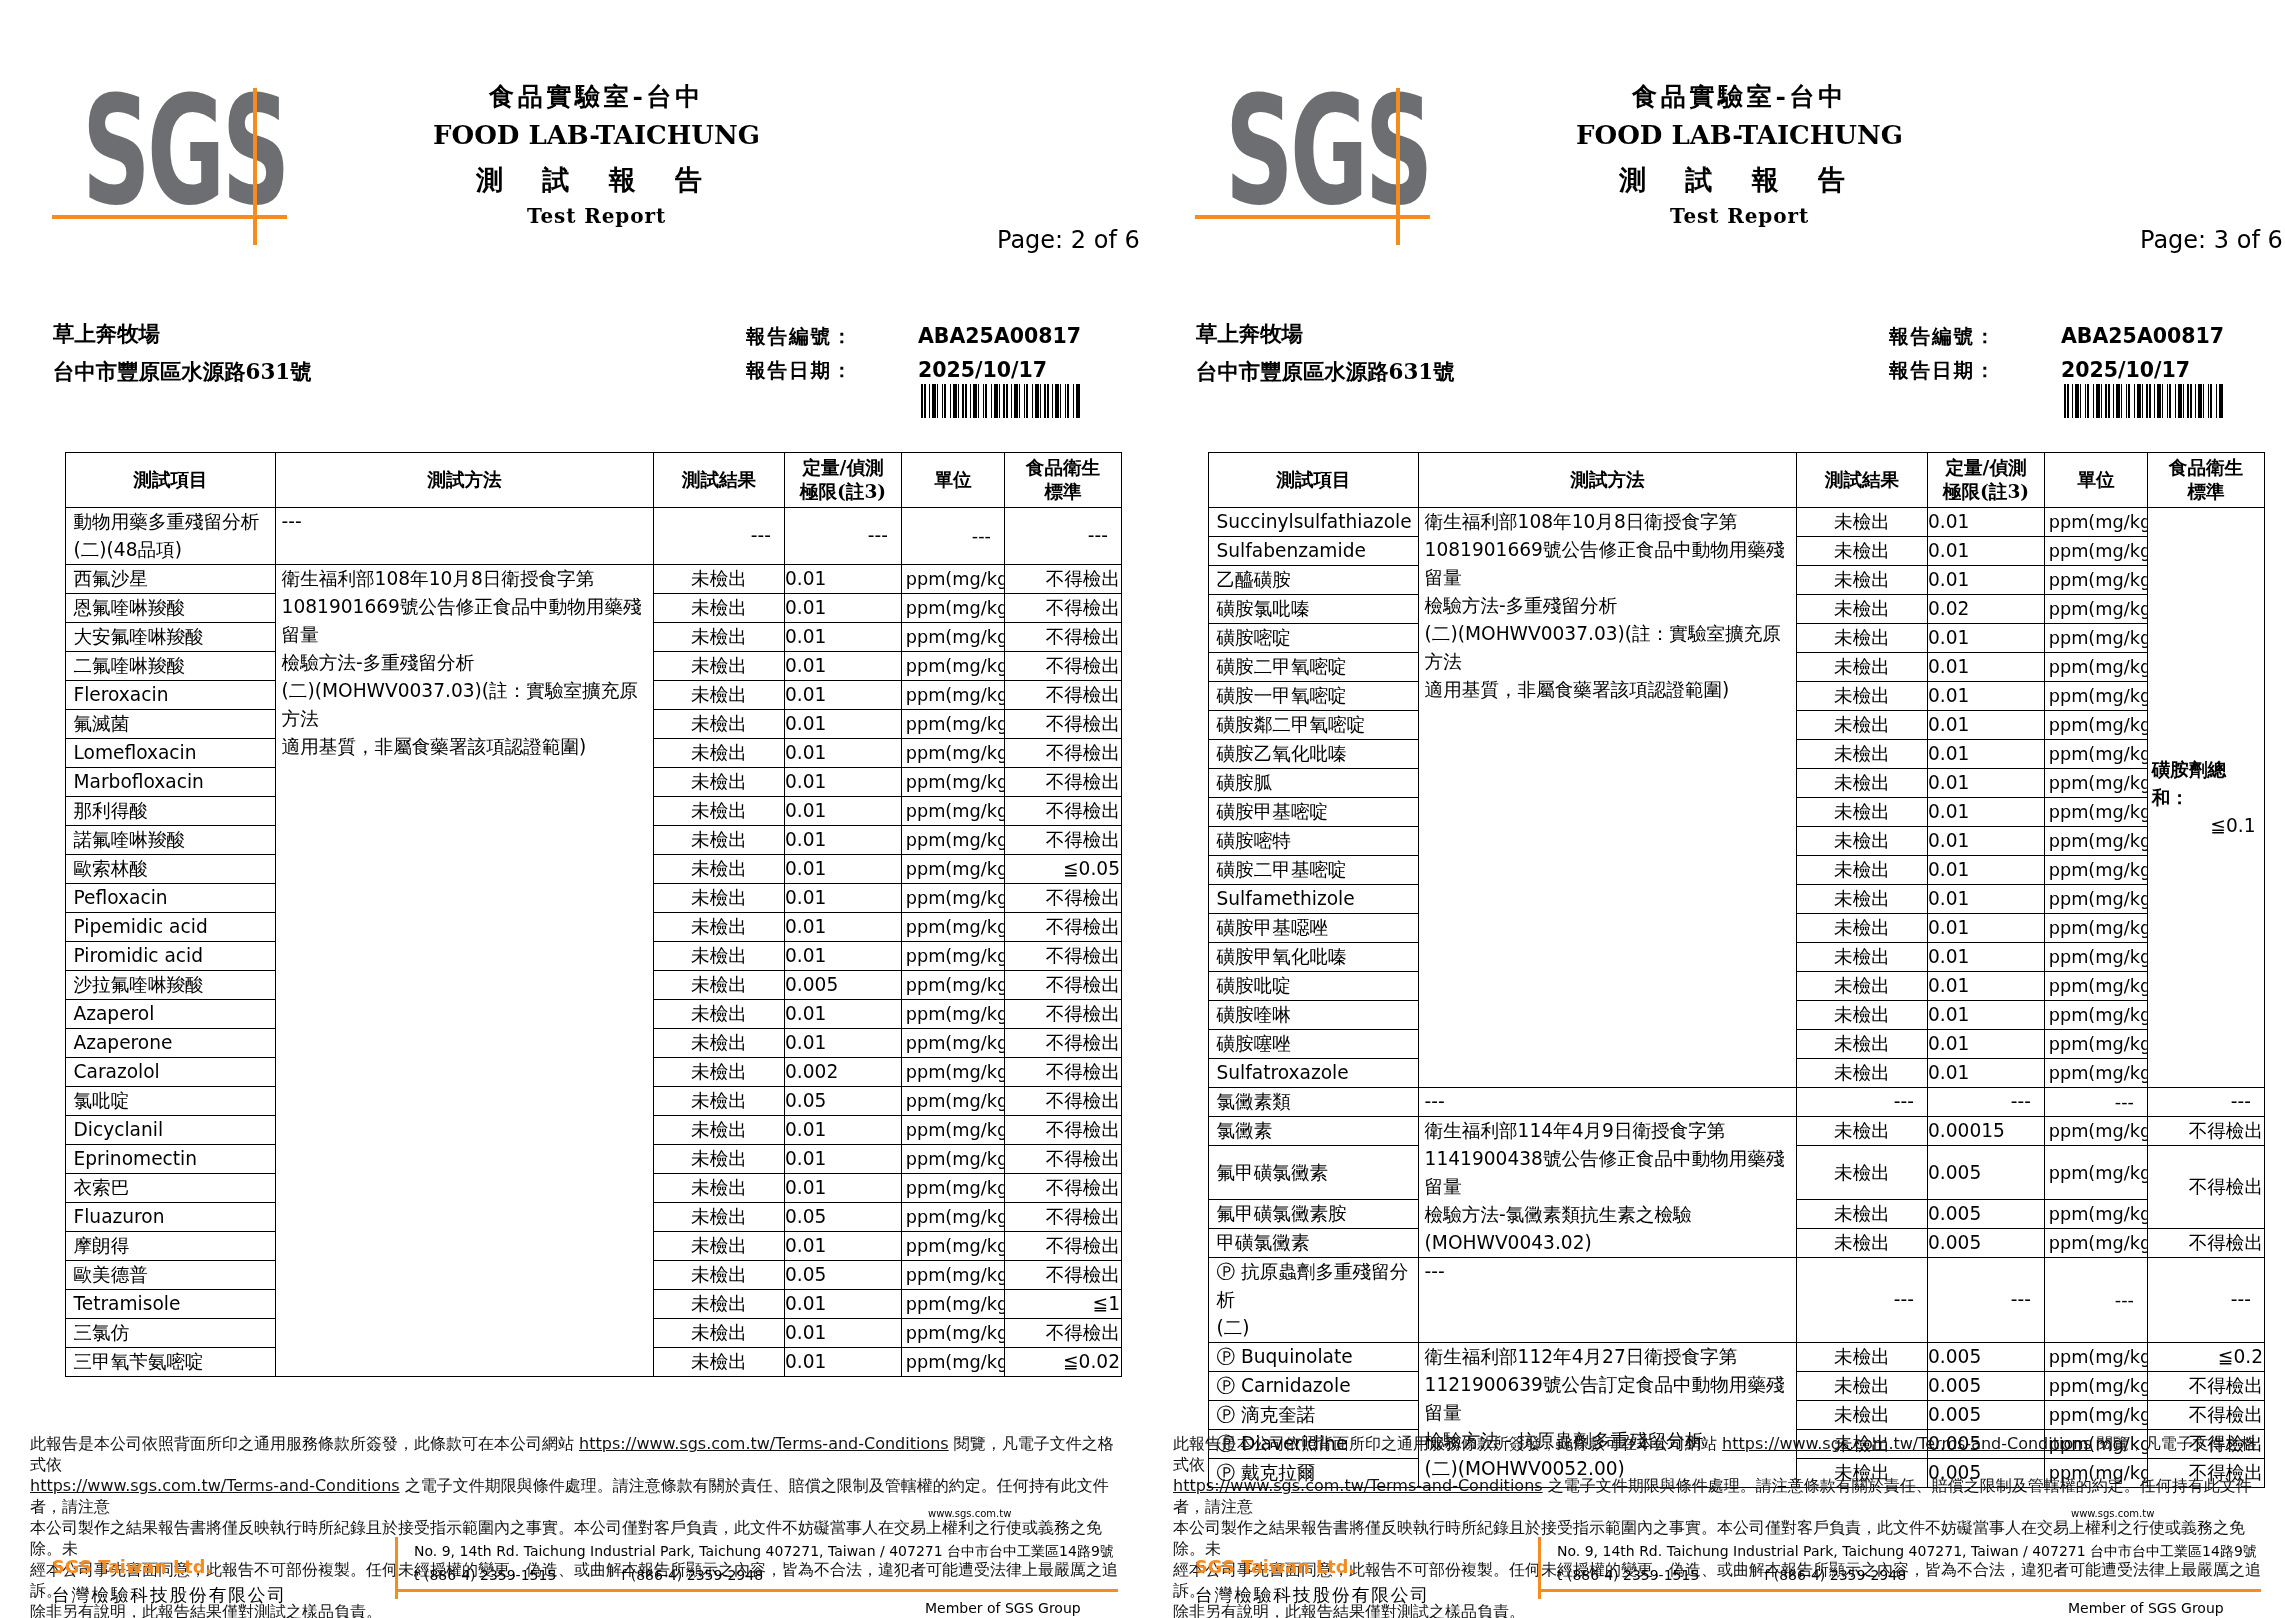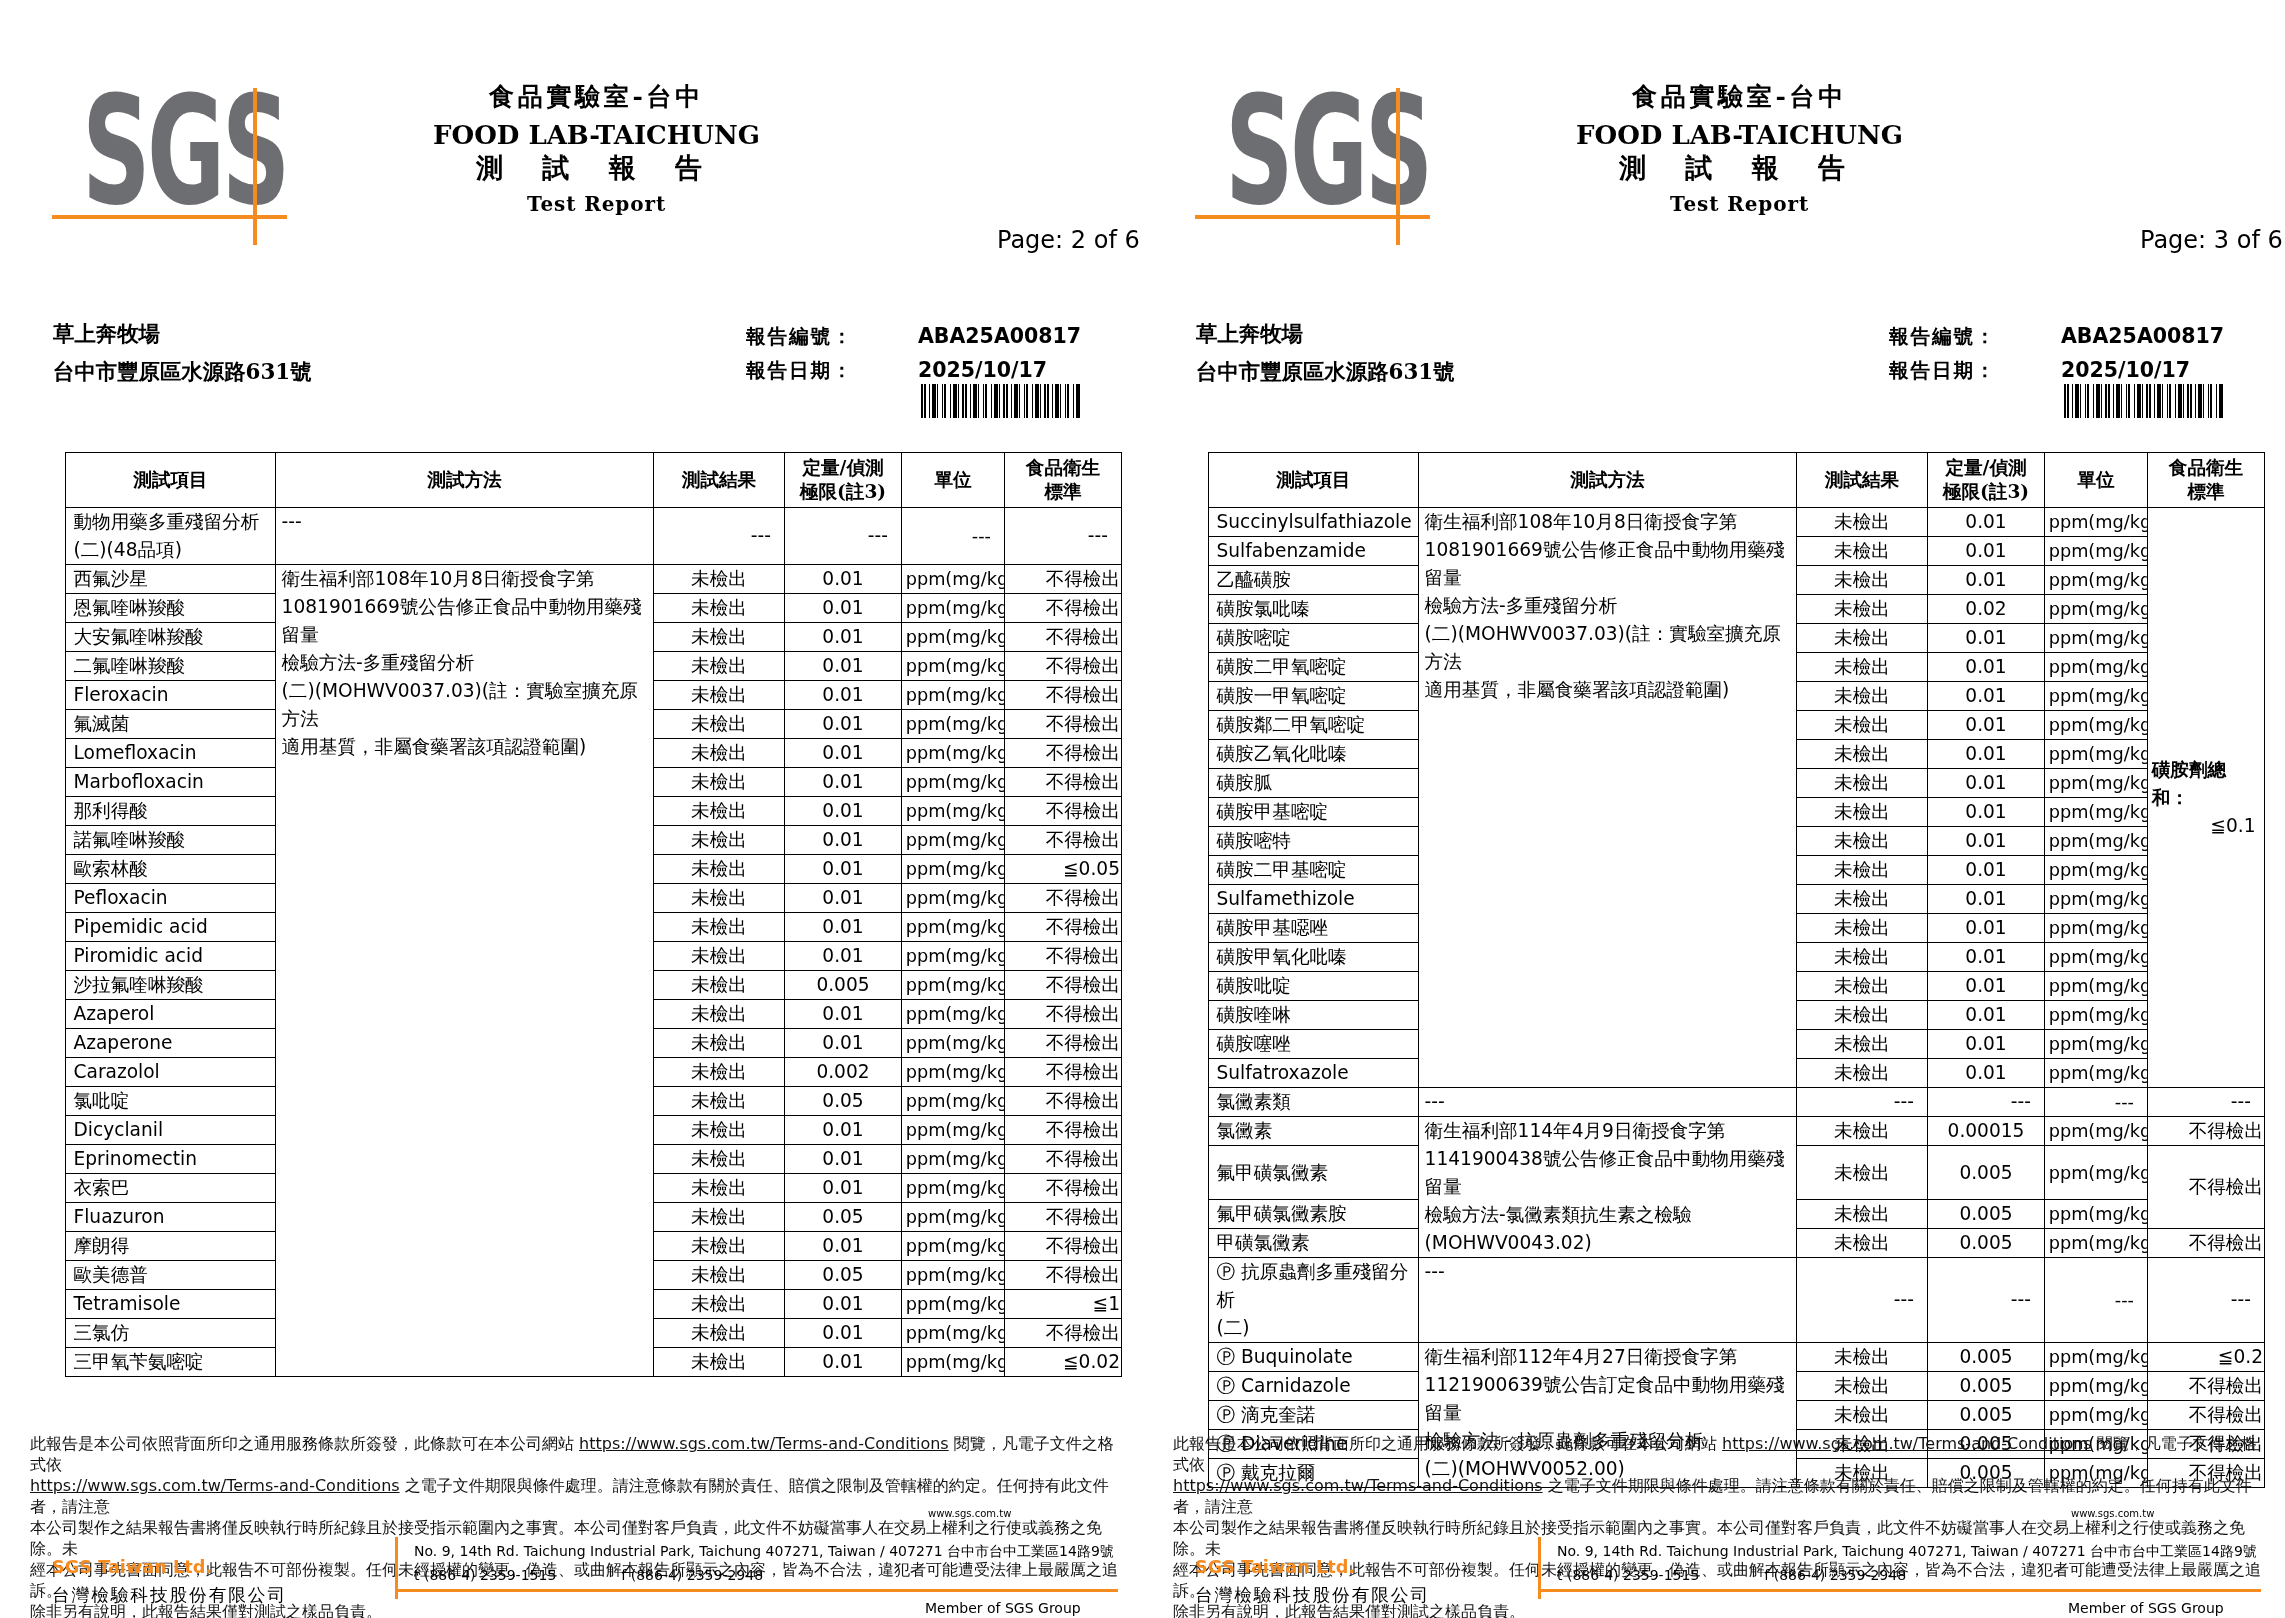--- a/index.html
+++ b/index.html
@@ -12,21 +12,21 @@
   .logo-text{position:absolute;left:82px;top:89px;font-weight:bold;font-size:149px;line-height:126px;
              color:#6D6E71;letter-spacing:-5.6px;transform:scaleX(0.64);transform-origin:left top;}
   .logo-vline{position:absolute;left:253px;top:88px;width:3.7px;height:157px;background:#F68B1F;}
   .logo-hline{position:absolute;left:52px;top:215px;width:235px;height:3.7px;background:#F68B1F;}
 
   
   .head-center{position:absolute;left:326px;top:80px;width:541px;text-align:center;
                font-family:"DejaVu Serif",serif;font-weight:bold;}
   .h-cn{font-size:25px;letter-spacing:3.7px;}
   .h-en{font-size:26px;margin-top:6.5px;}
-  .h-rcn{font-size:27px;letter-spacing:15px;margin-top:0;}
+  .h-rcn{font-size:27px;letter-spacing:15px;margin-top:12px;}
   .h-ren{font-size:20px;margin-top:6.5px;letter-spacing:0.9px;}
   .page-label{position:absolute;left:997px;top:226px;font-size:24px;}
 
   
   .client{position:absolute;left:53px;top:319px;font-family:"DejaVu Serif",serif;font-weight:bold;font-size:21.4px;}
   .client-addr{margin-top:9.3px;}
   .rinfo{position:absolute;left:746px;top:323px;}
   .rrow{height:34px;}
   .rlabel{display:inline-block;width:172px;font-family:"DejaVu Serif",serif;font-weight:bold;
           font-size:19.6px;letter-spacing:1.9px;}
@@ -39,21 +39,21 @@
   .rtable{position:absolute;left:65px;top:452px;width:1053px;border-collapse:collapse;
           table-layout:fixed;font-size:18.6px;}
   .rtable th,.rtable td{border:1.9px solid #000;overflow:hidden;}
   .rtable th{font-family:"DejaVu Serif",serif;font-weight:bold;font-size:18.6px;text-align:center;
              white-space:pre-line;height:54px;line-height:24px;padding:0;}
   .rtable td{padding:0;vertical-align:middle;height:26px;}
   .rtable td div{line-height:28px;}
   td.c0{text-align:left;padding-left:7.5px;}
   td.c1{vertical-align:top;text-align:left;padding-left:5.6px;}
   td.c2{text-align:center;}
-  td.c3{text-align:center;}
+  td.c3{}
   td.c4{text-align:left;padding-left:3.7px;font-size:17.7px;}
   td.c5{text-align:right;padding-right:1px;}
   td.dash{text-align:right;padding-right:13px;}
   td.stdmerge div:first-child{text-align:left;padding-left:3.7px;font-weight:bold;}
   td.stdmerge div:last-child{text-align:right;padding-right:7.5px;}
 
   
   .footer{position:absolute;left:30px;top:1433px;width:1093px;font-size:16px;line-height:21px;color:#111;}
   .flink{text-decoration:underline;}
 

